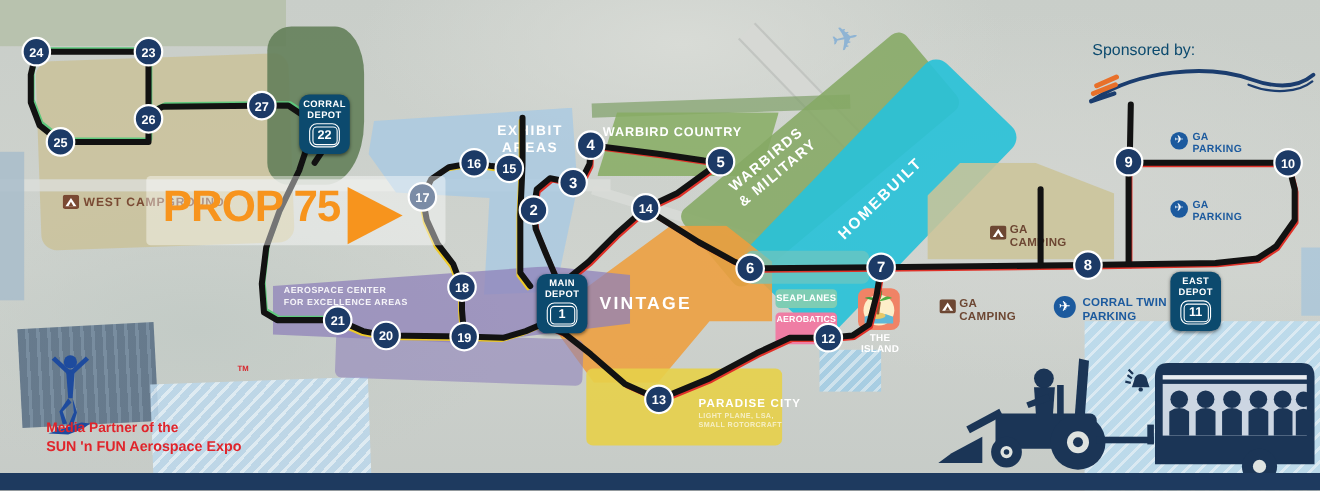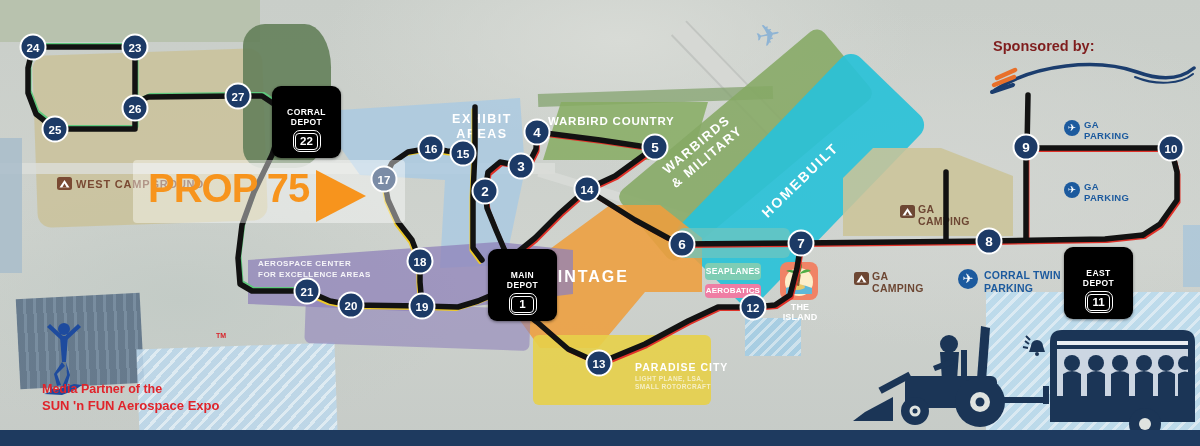--- a/index.html
+++ b/index.html
@@ -46,21 +46,21 @@
     clip-path:polygon(30px 0px,98px 0px,170px 28px,170px 88px,0px 88px,0px 30px);}
   .z-vintage{left:505px;top:205px;width:200px;height:145px;background:#ee9e3e;opacity:.88;
     clip-path:polygon(0px 77px,105px 0px,155px 0px,197px 33px,197px 87px,140px 87px,93px 143px,35px 143px,0px 95px);}
   .z-paradise{left:533px;top:335px;width:178px;height:70px;background:#e7d049;opacity:.9;border-radius:6px;}
   .z-purple{left:248px;top:242px;width:325px;height:70px;background:#8f82ba;opacity:.75;
     clip-path:polygon(0px 18px,250px 0px,325px 8px,325px 52px,180px 70px,0px 62px);}
   .z-purple2{left:305px;top:305px;width:225px;height:42px;background:#8f82ba;opacity:.6;transform:rotate(2deg);border-radius:6px;}
   .z-seawater{left:678px;top:228px;width:112px;height:30px;background:#6ec6c0;opacity:.75;border-radius:6px;}
   .chip{position:absolute;color:#fff;font-weight:bold;text-align:center;border-radius:4px;}
   .chip-seaplanes{left:705px;top:263px;width:56px;height:17px;background:#7ecdb4;font-size:8.5px;line-height:17px;letter-spacing:.3px;}
-  .chip-aerobatics{left:705px;top:284px;width:56px;height:14px;background:#ef7da4;font-size:8px;line-height:14px;letter-spacing:.2px;}
+  .chip-aerobatics{left:705px;top:284px;width:56px;height:29px;background:#ef7da4;font-size:8px;line-height:14px;letter-spacing:.2px;}
   .island-tile{left:780px;top:262px;width:38px;height:38px;background:#f08366;border-radius:8px;overflow:hidden;}
   .island-label{left:773px;top:302px;width:54px;text-align:center;color:#e87722;font-weight:bold;font-size:9px;letter-spacing:.2px;}
 
   
   .lbl{position:absolute;font-weight:bold;color:#fff;}
   .l-exhibit{left:432px;top:112px;width:100px;text-align:center;font-size:12.5px;letter-spacing:1.5px;line-height:1.2;}
   .l-warbird-country{left:548px;top:115px;width:130px;font-size:11.5px;letter-spacing:.8px;}
   .l-warbirds-mil{left:627px;top:135px;width:150px;text-align:center;font-size:13px;letter-spacing:1.5px;line-height:1.25;transform:rotate(-40deg);}
   .l-homebuilt{left:700px;top:172px;width:200px;text-align:center;font-size:14px;letter-spacing:2px;transform:rotate(-44deg);}
   .l-vintage{left:537px;top:268px;width:100px;text-align:center;font-size:16px;letter-spacing:2px;}
@@ -84,38 +84,38 @@
   .i-gacamp-s{left:854px;top:272px;}
   .pcircle{position:absolute;background:#1c5a9e;border-radius:50%;color:#fff;text-align:center;}
   .i-gapark-n{left:1064px;top:120px;width:16px;height:16px;font-size:10px;line-height:16px;}
   .i-gapark-s{left:1064px;top:182px;width:16px;height:16px;font-size:10px;line-height:16px;}
   .i-heavytwin{left:958px;top:269px;width:20px;height:20px;font-size:13px;line-height:20px;}
 
   
   #route-layer{position:absolute;left:0;top:0;width:1200px;height:446px;}
 
   
-  .depot{position:absolute;width:69px;background:#000000;border-radius:9px;color:#fff;text-align:center;
-         padding:21px 0 6px;box-shadow:0 1px 3px rgba(0,0,0,.45);}
+  .depot{position:absolute;width:46px;background:#0c4a6e;border-radius:9px;color:#fff;text-align:center;
+         padding:3px 0 6px;box-shadow:0 1px 3px rgba(0,0,0,.45);}
   .depot .l{font-size:8.5px;font-weight:bold;letter-spacing:.4px;line-height:1.2;}
   .depot .numbox{margin:3px auto 0;width:28px;height:22px;border:1.5px solid #fff;border-radius:7px;padding:1.5px;}
   .depot .numin{width:100%;height:100%;border:1.5px solid #fff;border-radius:4px;font-size:11.5px;font-weight:bold;line-height:14px;}
   .d-corral{left:272px;top:86px;}
   .d-main{left:488px;top:249px;}
   .d-east{left:1064px;top:247px;}
 
   
   .white-band{position:absolute;left:133px;top:160px;width:272px;height:63px;background:rgba(255,255,255,.42);border-radius:4px;}
   .prop-text{position:absolute;left:148px;top:166px;font-size:40px;font-weight:900;color:#f7941d;letter-spacing:-1px;
              font-family:"Liberation Sans",sans-serif;}
   .prop-arrow{position:absolute;left:316px;top:170px;width:0;height:0;
               border-top:26px solid transparent;border-bottom:26px solid transparent;border-left:50px solid #f7941d;}
 
   .sponsor{position:absolute;left:985px;top:38px;width:215px;height:84px;}
-  .sponsor .s-lbl{position:absolute;left:8px;top:0;color:#7f1d1d;font-weight:bold;font-size:14.5px;text-align:right;}
+  .sponsor .s-lbl{position:absolute;left:8px;top:0;color:#0c4a6e;font-weight:normal;font-size:14.5px;text-align:right;}
   .sponsor svg{position:absolute;left:0;top:18px;}
   .sponsor .s-brand{position:absolute;left:20px;top:56px;color:#1b3d6e;font-weight:bold;font-style:italic;
                     font-size:21px;letter-spacing:3px;}
 
   .avination{position:absolute;left:40px;top:318px;width:230px;height:100px;}
   .avination .brand{position:absolute;left:42px;top:16px;color:#d8232a;font-weight:bold;font-size:27px;letter-spacing:-.5px;}
   .avination .tm{position:absolute;left:176px;top:14px;color:#d8232a;font-size:7px;font-weight:bold;}
   .avination .p1{position:absolute;left:2px;top:64px;color:#e0242b;font-weight:bold;font-size:12.5px;}
   .avination .p2{position:absolute;left:2px;top:80px;color:#e0242b;font-weight:bold;font-size:13px;}
 

